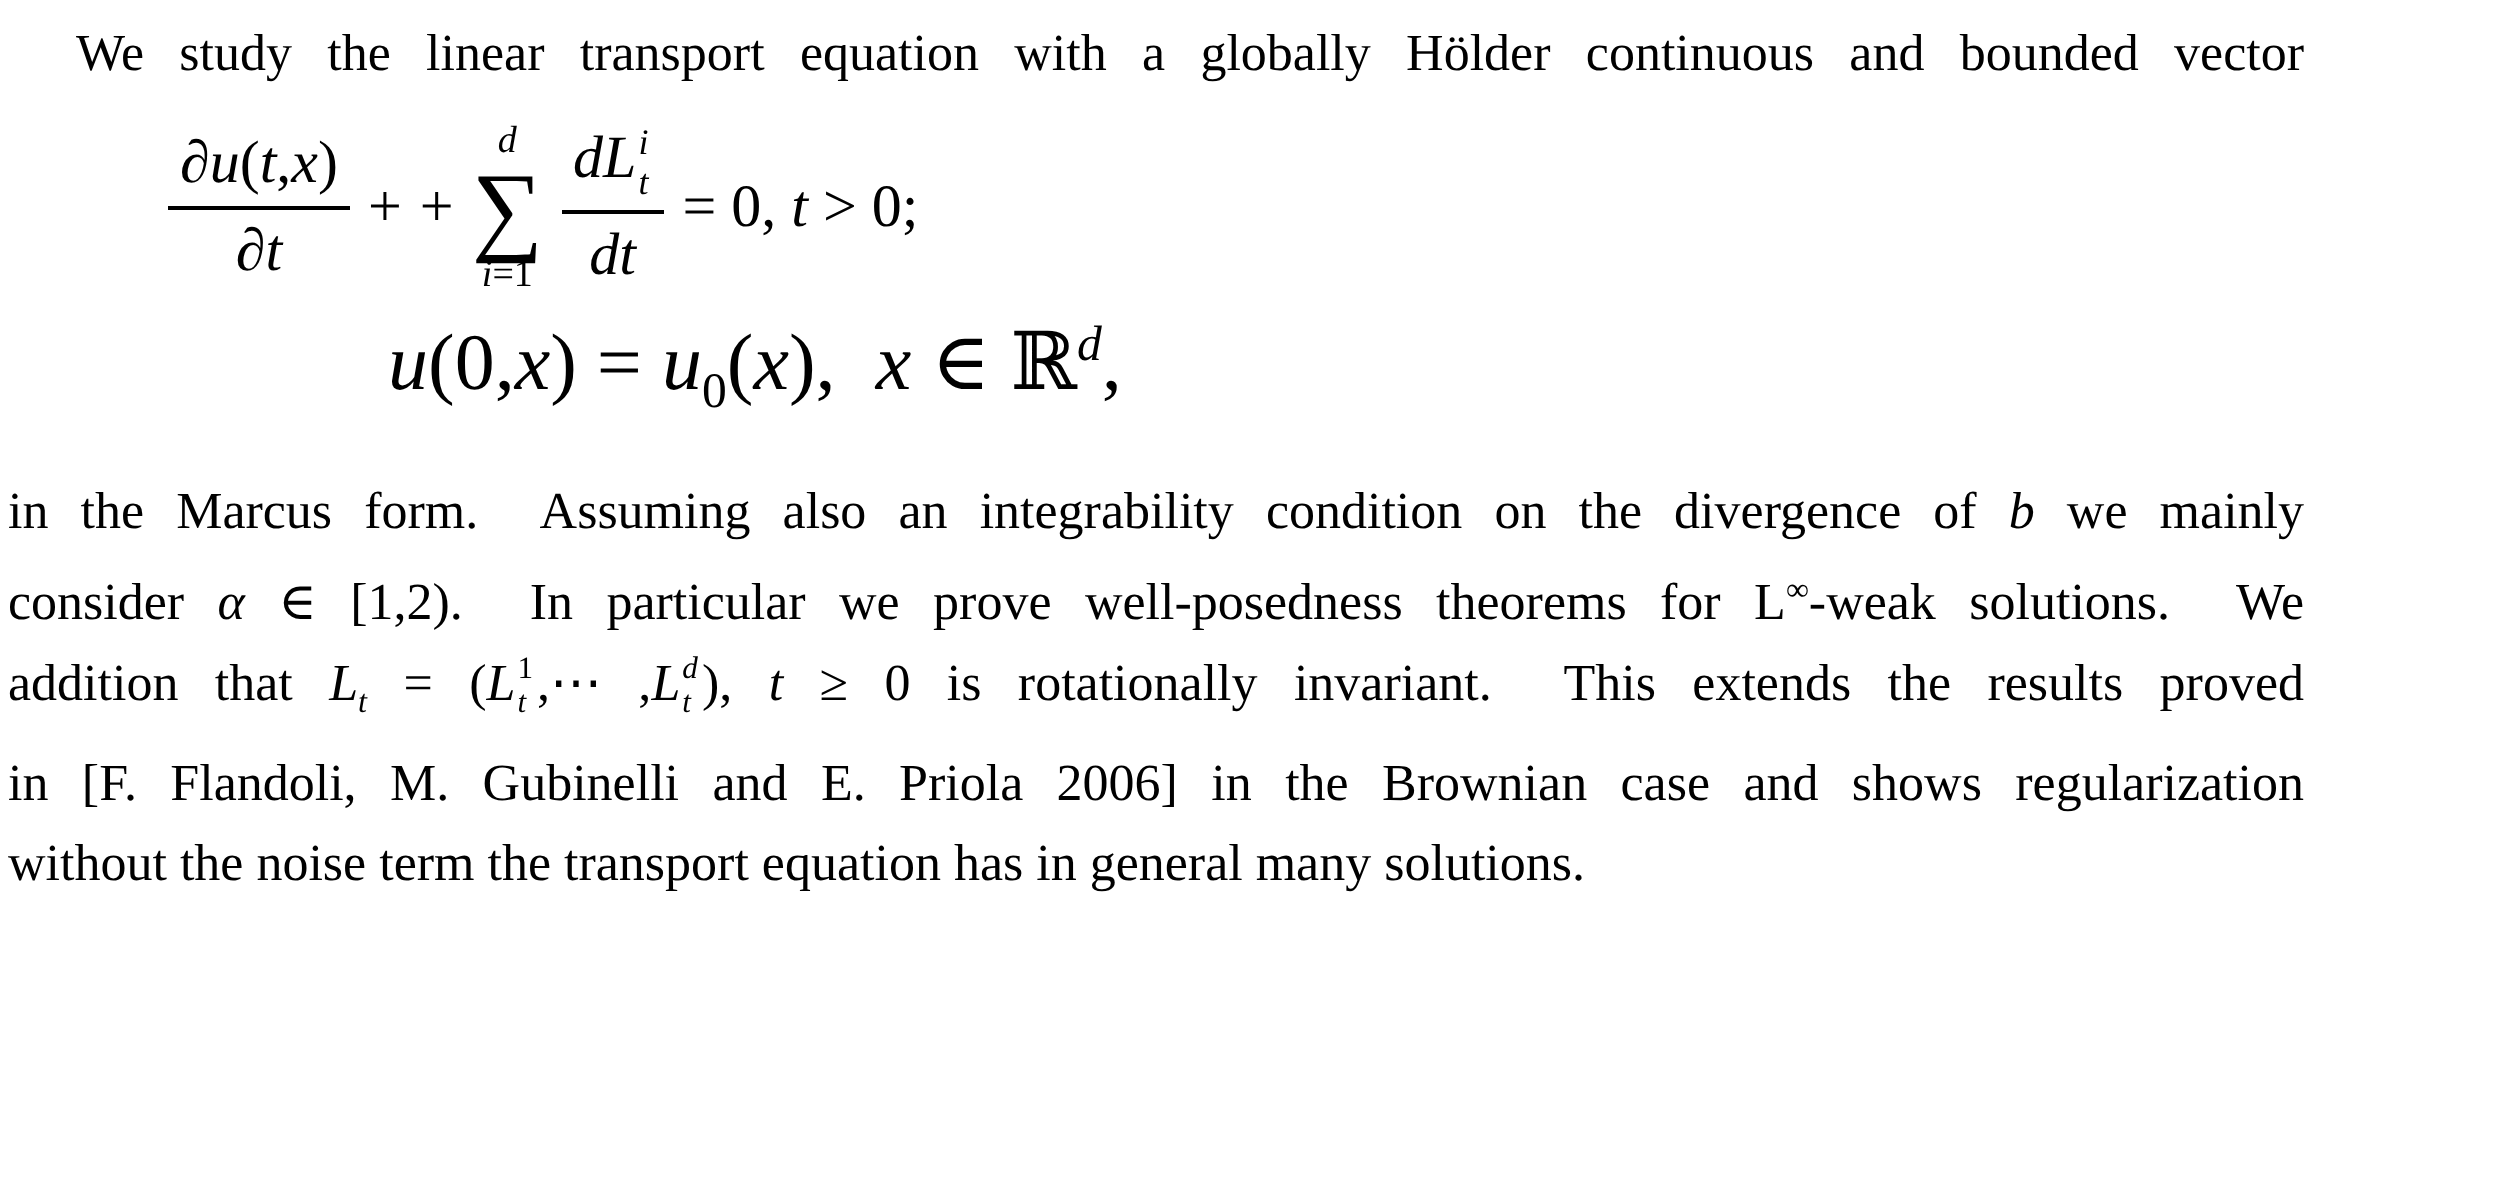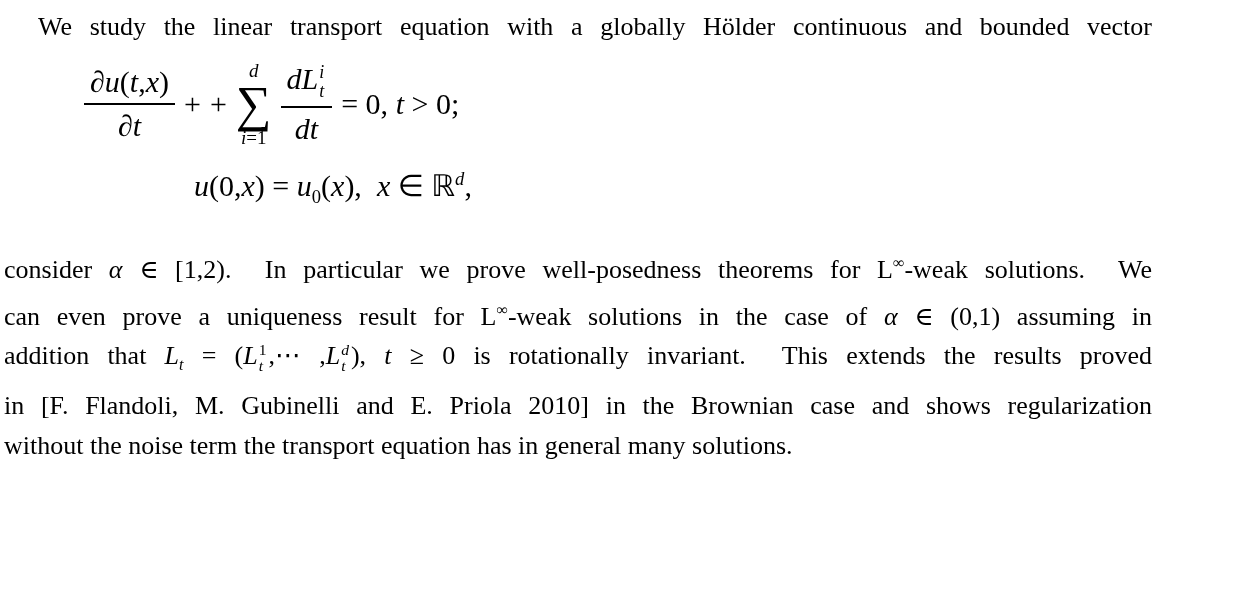--- a/index.html
+++ b/index.html
@@ -55,24 +55,23 @@
   .bigsum {
     display: inline-flex;
     flex-direction: column;
     align-items: center;
     line-height: 1;
   }
   .sum-lim { font-size: 19px; line-height: 1; }
   .sigma { font-size: 50px; line-height: 0.88; padding: 2px 0; }
   .eq2 {
     margin: 8px 0 0 190px;
-    font-size: 30px;
-    line-height: 48px;
+    font-size: 40px;
+    line-height: 36px;
     white-space: nowrap;
-    font-family: Liberation Serif, serif;
   }
   .par2 { margin-top: 22px; }
 
   
   .ss {
     display: inline-flex;
     flex-direction: column;
     align-items: flex-start;
     font-size: 0.6em;
     line-height: 1.08;
@@ -109,26 +108,26 @@
             <span class="ss-bot"><i>t</i></span>
           </span></span>
       <span class="den"><i>dt</i></span>
     </span>
     <span>= 0, <i>t</i> &gt; 0;</span>
   </div>
 
   <div class="eq2"><i>u</i>(0,<i>x</i>) = <i>u</i><sub>0</sub>(<i>x</i>),&nbsp;&nbsp;<i>x</i> ∈ ℝ<sup><i>d</i></sup>,</div>
 
   <p class="par par2">
+    <span class="tline just">in the Marcus form.&nbsp; Assuming also an integrability condition on the divergence of <i>b</i> we mainly</span>
     <span class="tline just">consider <i>α</i> ∈ [1,2).&nbsp; In particular we prove well-posedness theorems for L<sup>∞</sup>-weak solutions.&nbsp; We</span>
-    <span class="tline just">can even prove a uniqueness result for L<sup>∞</sup>-weak solutions in the case of <i>α</i> ∈ (0,1) assuming in</span>
     <span class="tline just">addition that <i>L</i><sub><i>t</i></sub> = (<i>L</i><span class="ss">
           <span class="ss-top">1</span>
           <span class="ss-bot"><i>t</i></span>
         </span>,⋯ ,<i>L</i><span class="ss">
           <span class="ss-top"><i>d</i></span>
           <span class="ss-bot"><i>t</i></span>
         </span>), <i>t</i> ≥ 0 is rotationally invariant.&nbsp; This extends the results proved</span>
-    <span class="tline just">in [F. Flandoli, M. Gubinelli and E. Priola 2010] in the Brownian case and shows regularization</span>
+    <span class="tline just">in [F. Flandoli, M. Gubinelli and E. Priola 2006] in the Brownian case and shows regularization</span>
     <span class="tline">without the noise term the transport equation has in general many solutions.</span>
   </p>
 
 </div>
 
 </body></html>

